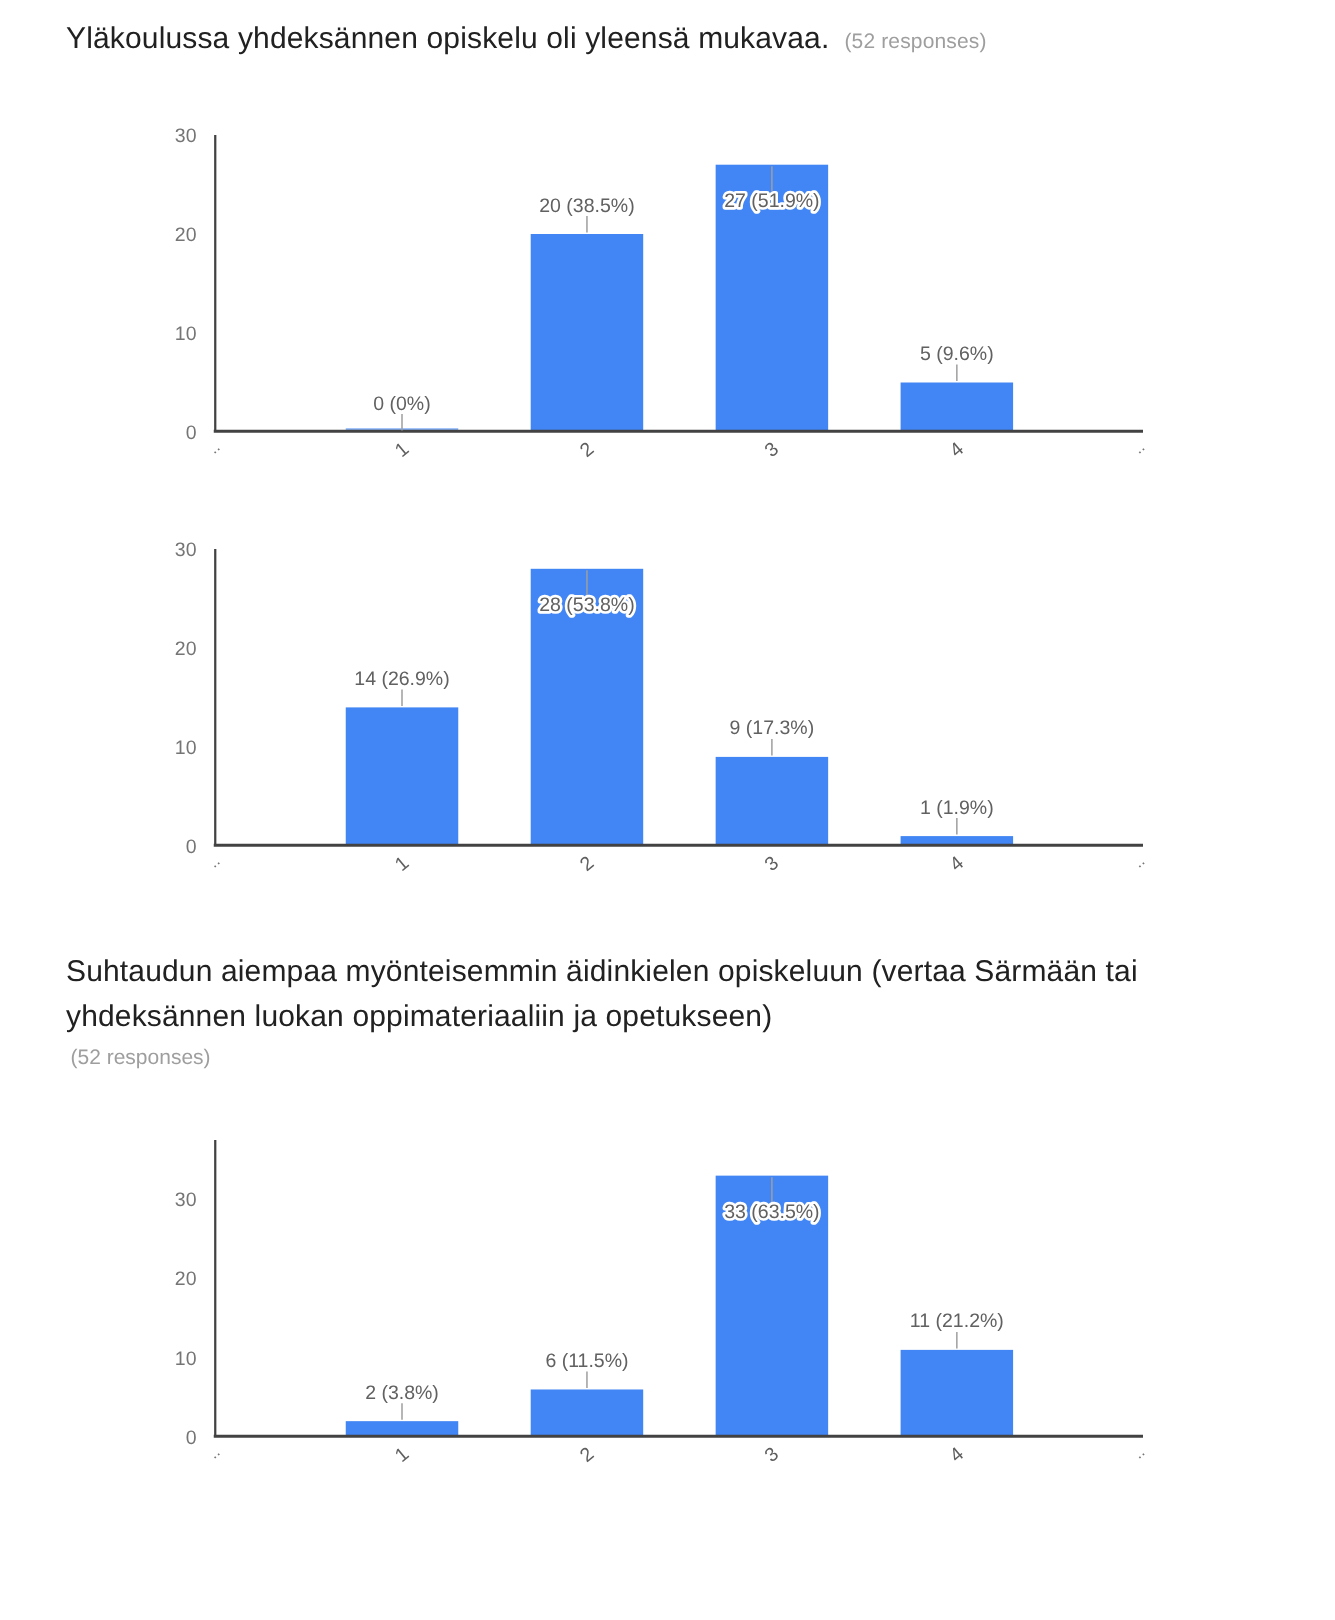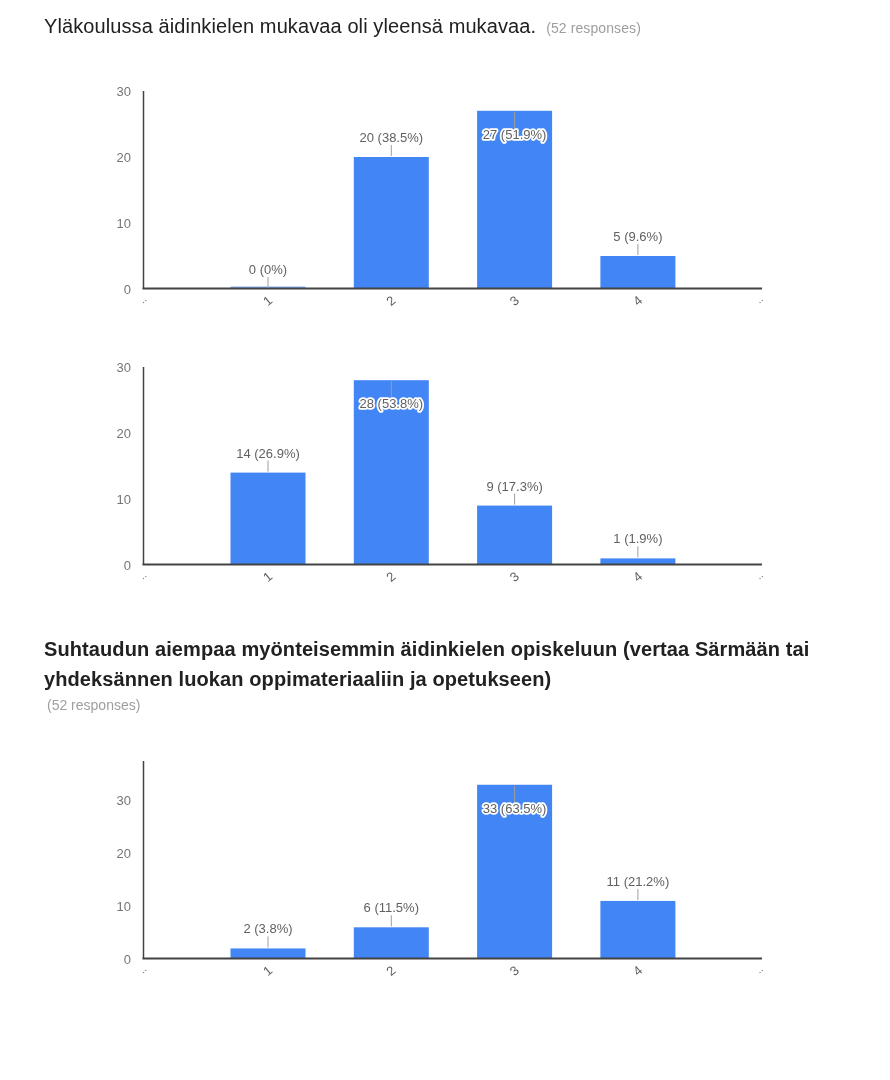--- a/index.html
+++ b/index.html
@@ -17,21 +17,21 @@
   h2.q-title {
     font-size: 20px;
     line-height: 30px;
     font-weight: 400;
     color: #212121;
     margin: 0;
     letter-spacing: 0.1px;
   }
   .block1 h2.q-title { margin: 11px 0 0 44px; }
   .block2 h2.q-title { margin: 65px 0 0 44px; }
-  .block3 h2.q-title { margin: 39px 0 0 44px; max-width: 790px; font-weight: bold; }
+  .block3 h2.q-title { margin: 39px 0 0 44px; max-width: 790px; }
   .responses {
     font-size: 14px;
     color: #9e9e9e;
     font-weight: 400;
     margin-left: 10px;
     white-space: nowrap;
   }
   .responses-line {
     font-size: 14px;
     line-height: 16px;
@@ -46,21 +46,21 @@
     stroke-width: 3.5px;
     stroke-linejoin: round;
   }
 </style>
 </head>
 <body>
 
 <div class="report">
 
   <section class="chart-block block1">
-    <h2 class="q-title"><span>Yläkoulussa äidinkielen mukavaa oli yleensä mukavaa.</span><span class="responses">(52 responses)</span></h2>
+    <h2 class="q-title"><span>Yläkoulussa yhdeksännen opiskelu oli yleensä mukavaa.</span><span class="responses">(52 responses)</span></h2>
     <svg class="chart" width="890" height="276">
         <text x="131" y="250.5" text-anchor="end" font-size="13" fill="#757575">0</text>
         <text x="131" y="184.5" text-anchor="end" font-size="13" fill="#757575">10</text>
         <text x="131" y="118.5" text-anchor="end" font-size="13" fill="#757575">20</text>
         <text x="131" y="52.5" text-anchor="end" font-size="13" fill="#757575">30</text>
         <line x1="143.5" y1="48" x2="143.5" y2="246" stroke="#424242" stroke-width="1.5"></line>
         <rect x="230.5" y="243.5" width="75" height="2" fill="#85b1f7"></rect>
         <rect x="353.8" y="114" width="75" height="132" fill="#4285f4"></rect>
         <rect x="477.1" y="67.80000000000001" width="75" height="178.2" fill="#4285f4"></rect>
         <rect x="600.4" y="213" width="75" height="33" fill="#4285f4"></rect>

